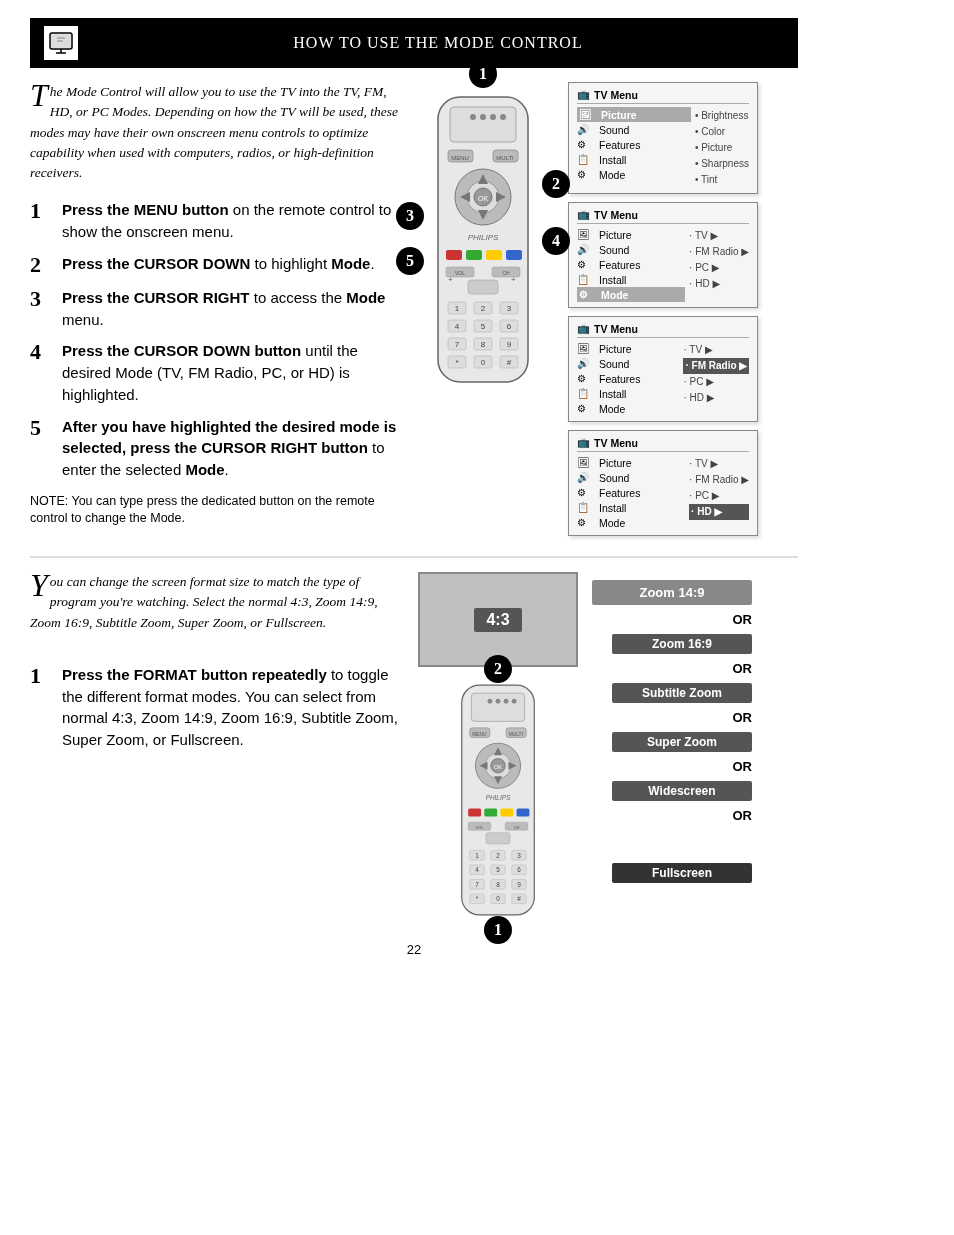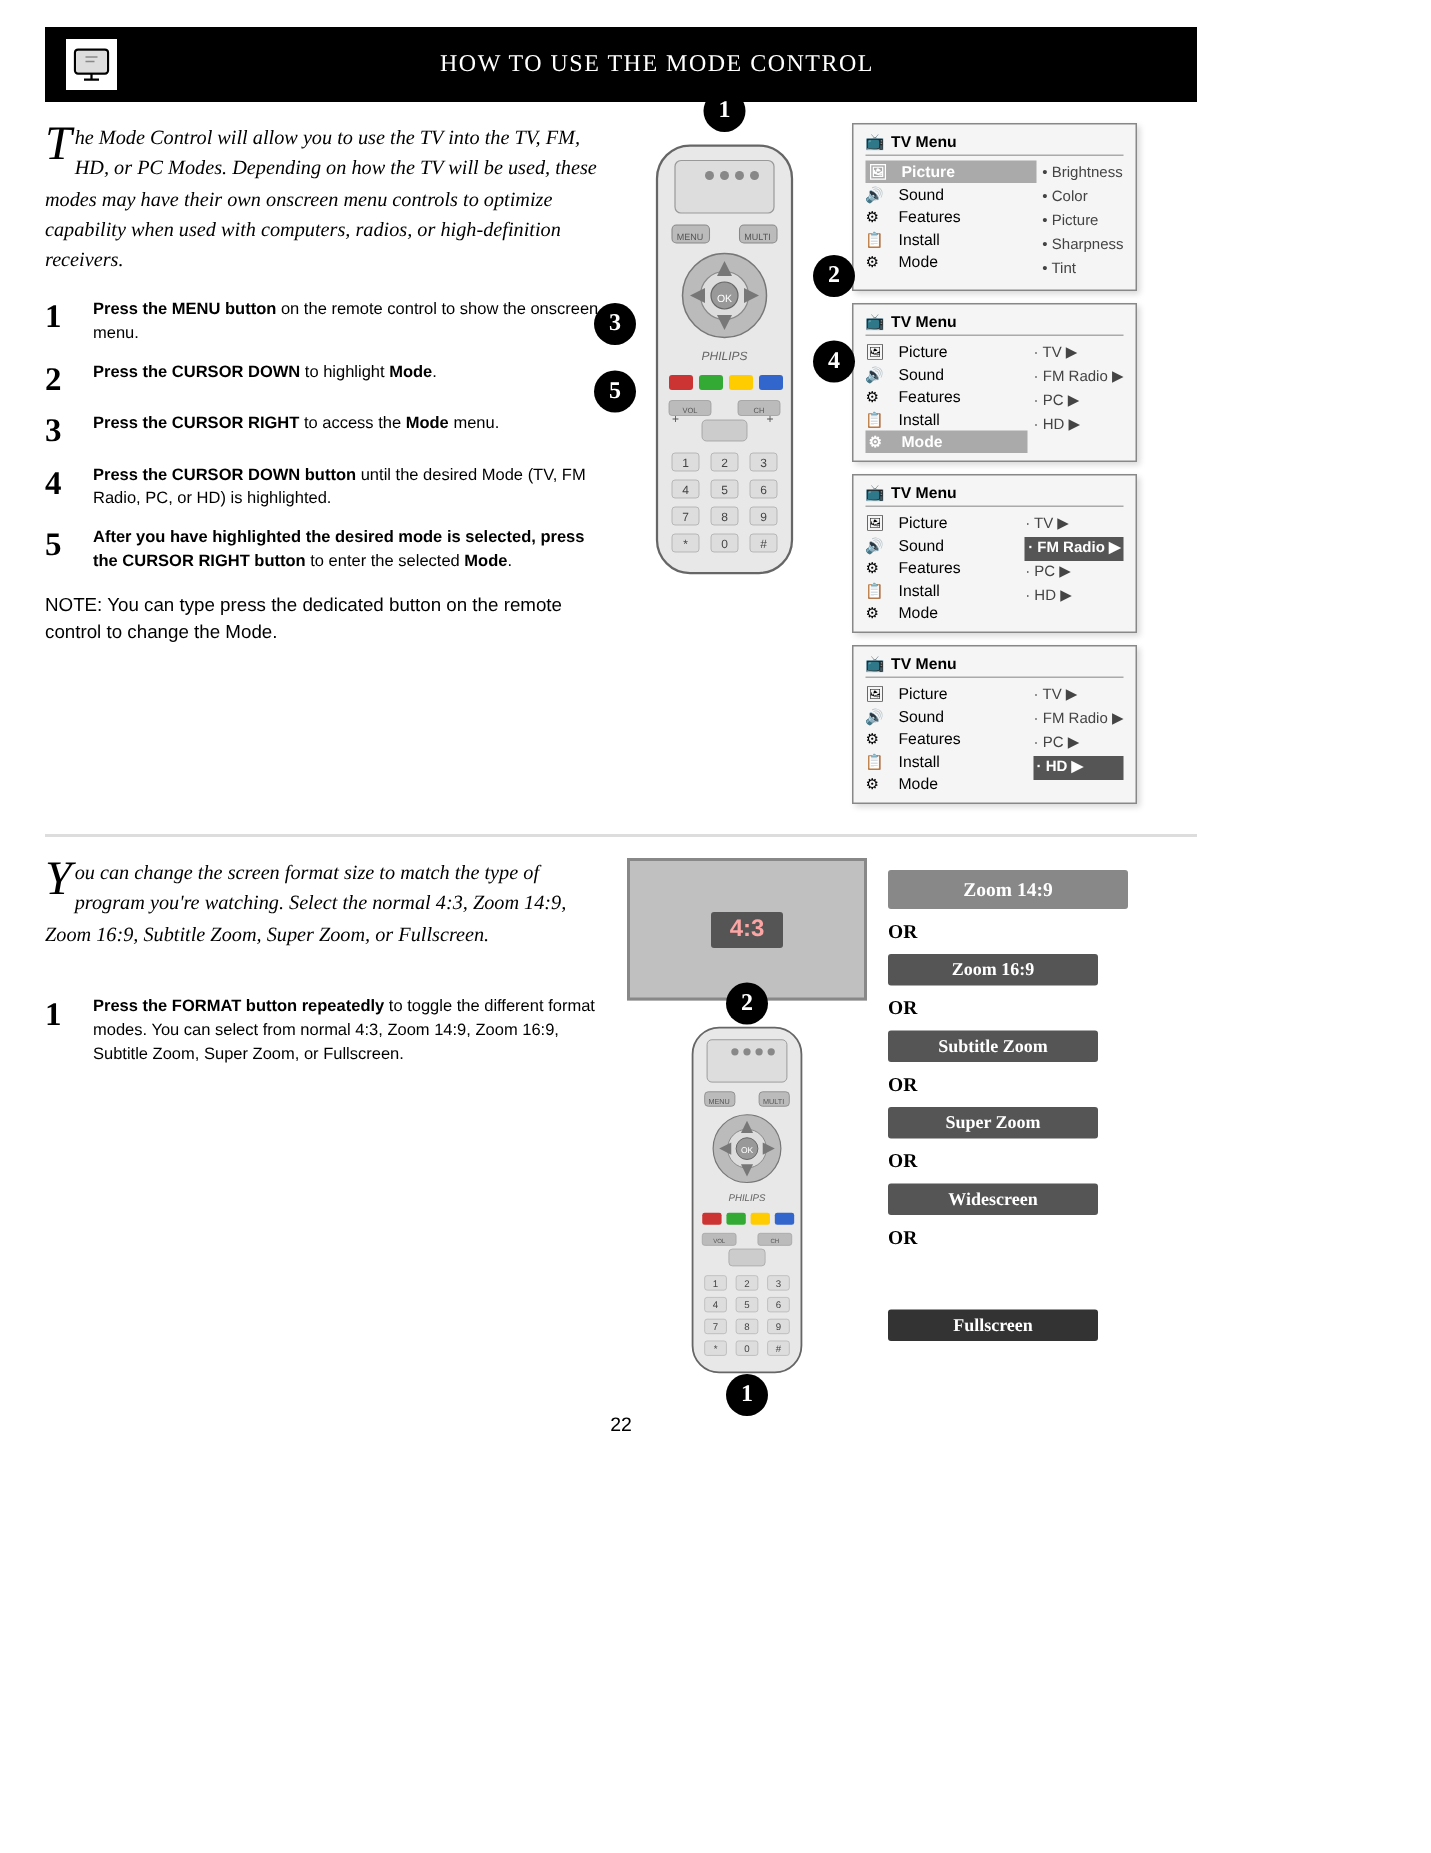--- a/index.html
+++ b/index.html
@@ -95,21 +95,21 @@
     }
     .step-number {
       font-size: 22px;
       font-weight: bold;
       font-family: 'Times New Roman', serif;
       min-width: 22px;
       line-height: 1.1;
       flex-shrink: 0;
     }
     .step-text {
-      font-size: 11px;
+      font-size: 15px;
       line-height: 1.45;
     }
     .step-text strong {
       font-weight: bold;
     }
     .note-text {
       font-size: 12.5px;
       margin-top: 12px;
       line-height: 1.4;
     }
@@ -184,23 +184,22 @@
     .format-left {
       flex: 0 0 370px;
       max-width: 370px;
     }
     .format-right {
       flex: 1;
     }
     .format-options-col {
       display: flex;
       flex-direction: column;
-      align-items: flex-start;
+      align-items: flex-end;
       gap: 3px;
-      font-family: Liberation Serif, serif;
     }
     .format-option-label {
       background: #555;
       color: #fff;
       font-size: 12px;
       font-weight: bold;
       padding: 3px 4px;
       border-radius: 2px;
       text-align: center;
       width: 140px;
@@ -547,21 +546,21 @@
         </li>
       </ol>
     </div>
 
     <div class="format-right">
       <div style="display:flex; gap:14px; align-items:flex-start;">
 
         <div style="display:flex; flex-direction:column; gap:6px; align-items:center;">
 
           <div style="background:#c0c0c0; border:2px solid #888; width:160px; height:95px; display:flex; align-items:center; justify-content:center; position:relative;">
-            <div style="background:#555; color:#fca5a5; font-size:16px; font-weight:bold; padding:3px 12px; border-radius:2px;">4:3</div>
+            <div style="background:#555; color:#ffffff; font-size:16px; font-weight:bold; padding:3px 12px; border-radius:2px;">4:3</div>
           </div>
 
           <div style="position:relative;">
             <div style="position:absolute; left:50%; transform:translateX(-50%); top:-18px; z-index:10;">
               <div class="step-bubble">2</div>
             </div>
             <div style="position:absolute; left:50%; transform:translateX(-50%); bottom:-18px; z-index:10;">
               <div class="step-bubble">1</div>
             </div>
             <svg width="110" height="250" viewBox="0 0 130 310">

